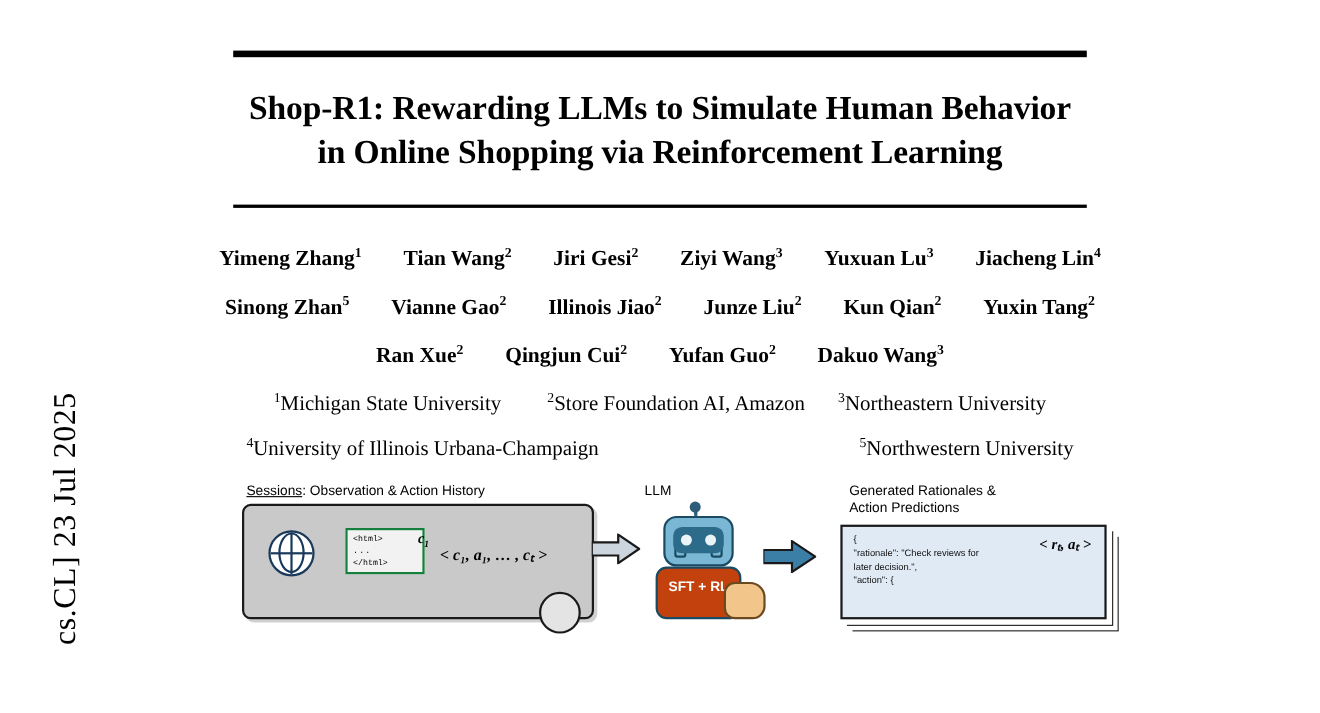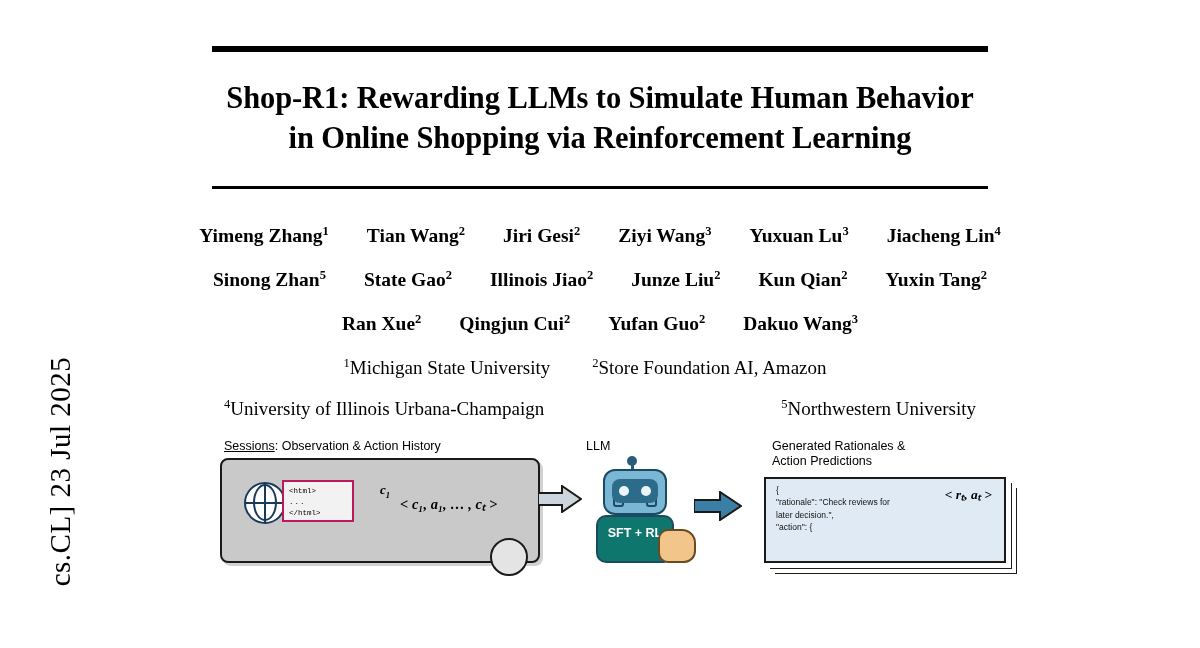--- a/index.html
+++ b/index.html
@@ -190,26 +190,26 @@
     left: 7px;
     top: 0px;
     width: 20px;
     height: 33px;
     border: 2px solid #1a3a5c;
     border-radius: 50%;
   }
 
   .html-box {
     position: absolute;
-    left: 60px;
+    left: 92px;
     top: 20px;
     width: 72px;
     height: 42px;
     background: #f2f2f2;
-    border: 2px solid #be185d;
+    border: 2px solid #15803d;
     font-family: "Liberation Mono", monospace;
     font-size: 7.5px;
     color: #000;
     padding: 4px 5px;
     box-sizing: border-box;
     line-height: 11px;
   }
   .html-box .dots { letter-spacing: 1px; }
 
   .c1-label {
@@ -325,21 +325,21 @@
   }
   .robot-ear.l { left: 8px; }
   .robot-ear.r { right: 8px; }
   .robot-body {
     position: absolute;
     left: 10px;
     top: 54px;
     width: 74px;
     height: 44px;
     border-radius: 10px;
-    background: #0f766e;
+    background: #c2410c;
     border: 2.5px solid #1b4a63;
   }
   .robot-body-text {
     position: absolute;
     left: 0;
     top: 9px;
     width: 100%;
     text-align: center;
     font-family: "Liberation Sans", sans-serif;
     font-size: 12.5px;
@@ -404,38 +404,39 @@
     <div class="author-row">
       <span class="author"><span>Yimeng Zhang</span><sup>1</sup></span>
       <span class="author"><span>Tian Wang</span><sup>2</sup></span>
       <span class="author"><span>Jiri Gesi</span><sup>2</sup></span>
       <span class="author"><span>Ziyi Wang</span><sup>3</sup></span>
       <span class="author"><span>Yuxuan Lu</span><sup>3</sup></span>
       <span class="author"><span>Jiacheng Lin</span><sup>4</sup></span>
     </div>
     <div class="author-row">
       <span class="author"><span>Sinong Zhan</span><sup>5</sup></span>
-      <span class="author"><span>State Gao</span><sup>2</sup></span>
+      <span class="author"><span>Vianne Gao</span><sup>2</sup></span>
       <span class="author"><span>Illinois Jiao</span><sup>2</sup></span>
       <span class="author"><span>Junze Liu</span><sup>2</sup></span>
       <span class="author"><span>Kun Qian</span><sup>2</sup></span>
       <span class="author"><span>Yuxin Tang</span><sup>2</sup></span>
     </div>
     <div class="author-row">
       <span class="author"><span>Ran Xue</span><sup>2</sup></span>
       <span class="author"><span>Qingjun Cui</span><sup>2</sup></span>
       <span class="author"><span>Yufan Guo</span><sup>2</sup></span>
       <span class="author"><span>Dakuo Wang</span><sup>3</sup></span>
     </div>
   </div>
 
   <div class="affils">
     <div class="affil-row affil-row-1">
       <span class="affil"><sup>1</sup><span>Michigan State University</span></span>
       <span class="affil"><sup>2</sup><span>Store Foundation AI, Amazon</span></span>
+      <span class="affil"><sup>3</sup><span>Northeastern University</span></span>
     </div>
     <div class="affil-row affil-row-2">
       <span class="affil"><sup>4</sup><span>University of Illinois Urbana-Champaign</span></span>
       <span class="affil"><sup>5</sup><span>Northwestern University</span></span>
     </div>
   </div>
 
   <div class="figure">
 
     <div class="fig-caption fig-sessions-cap"><span class="underline">Sessions</span><span>: Observation &amp; Action History</span></div>

